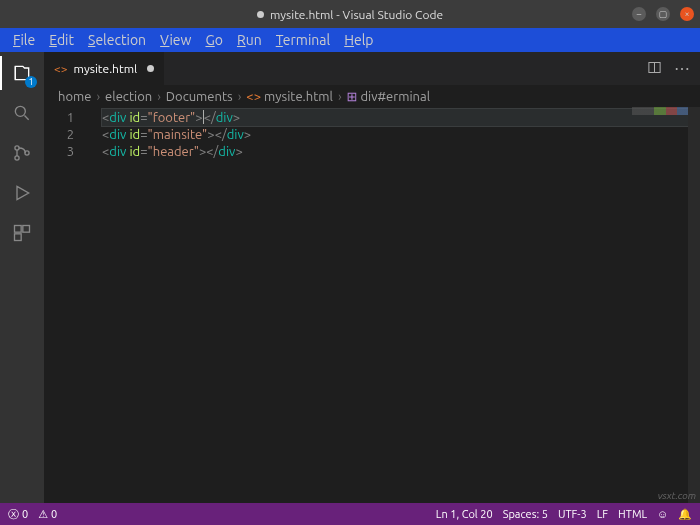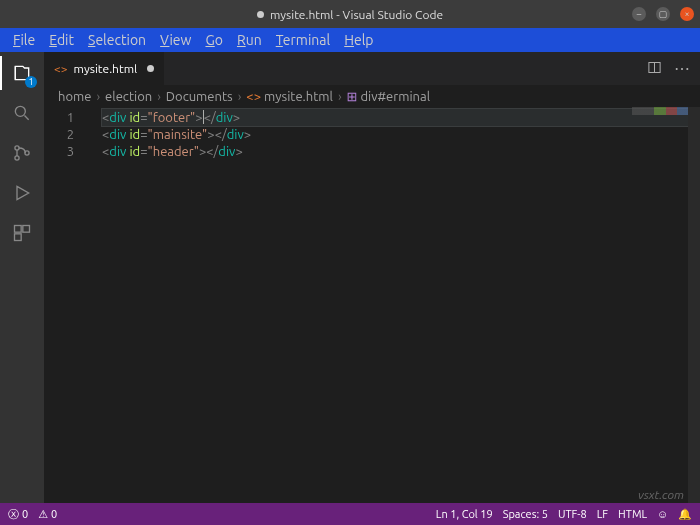--- a/index.html
+++ b/index.html
@@ -40,21 +40,21 @@
 .line.cur { background: #2a2d2e; outline: 1px solid #3a3d3e; }
 .p { color: #808080; } 
 .t { color: #14b8a6; } 
 .a { color: #bef264; } 
 .s { color: #ce9178; } 
 .cursor { display: inline-block; width: 1px; height: 14px; background: #aeafad; vertical-align: text-top; }
 .statusbar { position: absolute; bottom: 0; left: 0; right: 0; height: 22px; background: #68217a; color: #fff; display: flex; align-items: center; font-size: 11px; padding: 0 8px; }
 .sb-left, .sb-right { display: flex; align-items: center; gap: 10px; }
 .sb-right { margin-left: auto; }
 .sb-item { display: flex; align-items: center; gap: 3px; }
-.watermark { position: absolute; right: 16px; bottom: 24px; font-size: 12px; color: #666; font-style: italic; margin-left: 8px; }
+.watermark { position: absolute; right: 4px; bottom: 24px; font-size: 10px; color: #666; font-style: italic; margin-left: 8px; }
 svg { width: 20px; height: 20px; fill: none; stroke: currentColor; stroke-width: 1.6; }
 </style>
 </head>
 <body>
 
 <div class="titlebar">
   <div class="titlebar-title">
     <span class="dirty-dot"></span>
     <span>mysite.html - Visual Studio Code</span>
   </div>
@@ -170,23 +170,23 @@
     <span class="sb-item">
         <span>ⓧ</span>
         <span>0</span>
       </span>
     <span class="sb-item">
         <span>⚠</span>
         <span>0</span>
       </span>
   </div>
   <div class="sb-right">
-    <span class="sb-item">Ln 1, Col 19</span>
+    <span class="sb-item">Ln 1, Col 20</span>
     <span class="sb-item">Spaces: 5</span>
-    <span class="sb-item">UTF-8</span>
+    <span class="sb-item">UTF-3</span>
     <span class="sb-item">LF</span>
     <span class="sb-item">HTML</span>
     <span class="sb-item">☺</span>
     <span class="sb-item">🔔</span>
   </div>
 </div>
 
 <div class="watermark">vsxt.com</div>
 
 </body></html>

